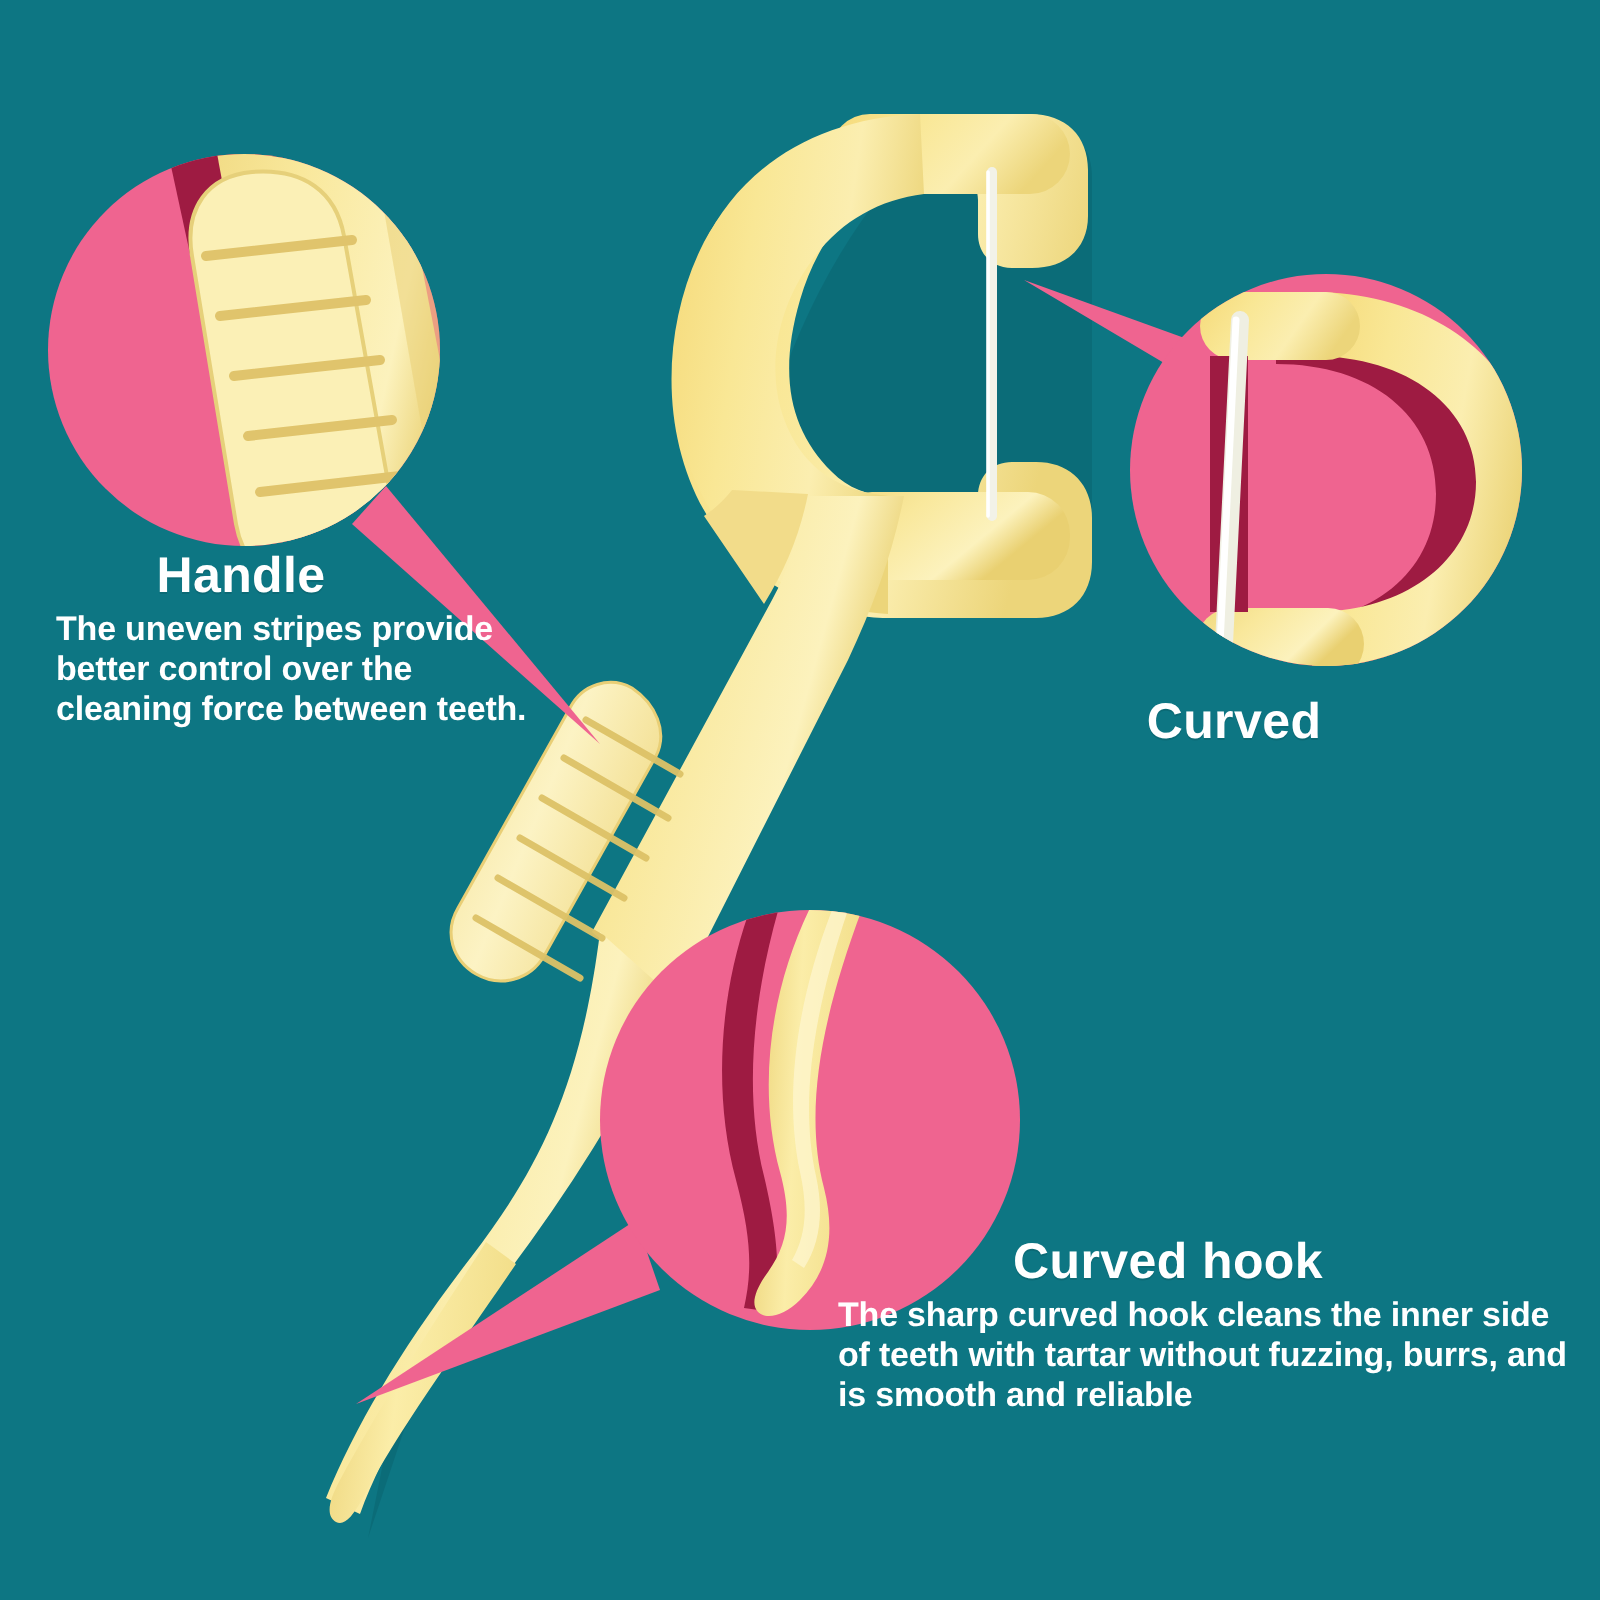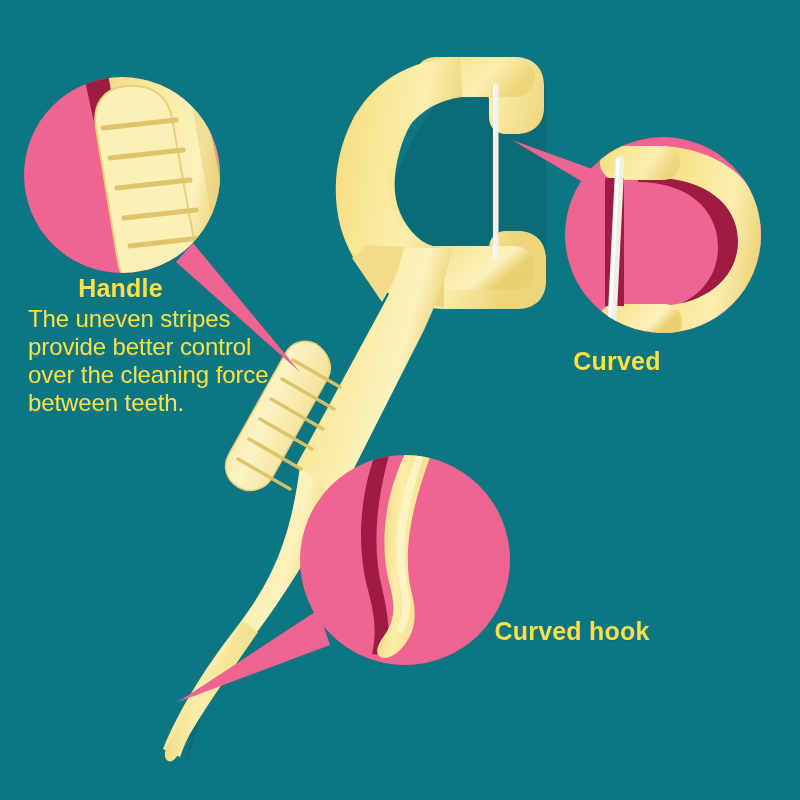--- a/index.html
+++ b/index.html
@@ -17,34 +17,34 @@
   }
   #art {
     position: absolute;
     left: 0;
     top: 0;
     width: 800px;
     height: 800px;
   }
   .callout {
     position: absolute;
-    color: #fde047;
+    color: #ffffff;
   }
   .callout-title {
     font-weight: bold;
     font-size: 25px;
     letter-spacing: 0.2px;
     line-height: 1.05;
     margin: 0 0 4px 0;
     text-shadow: 0 1px 0 rgba(0,0,0,0.10);
   }
   .callout-body {
-    font-size: 24px;
+    font-size: 17px;
     line-height: 1.16;
-    font-weight: 400;
+    font-weight: 700;
     margin: 0;
     letter-spacing: -0.1px;
   }
 
   
   #callout-handle {
     left: 28px;
     top: 275px;
     width: 245px;
   }
@@ -60,21 +60,21 @@
     width: 310px;
   }
   #callout-floss .callout-title {
     text-align: center;
     width: 240px;
     margin-left: 10px;
   }
 
   
   #callout-hook {
-    left: 407px;
+    left: 419px;
     top: 618px;
     width: 372px;
   }
   #callout-hook .callout-title {
     text-align: center;
     width: 290px;
     margin-left: 20px;
   }
 </style>
 </head>
@@ -292,15 +292,16 @@
     <div class="callout-title">Handle</div>
     <div class="callout-body">The uneven stripes provide better control over the cleaning force between teeth.</div>
   </div>
 
   <div class="callout" id="callout-floss">
     <div class="callout-title">Curved</div>
   </div>
 
   <div class="callout" id="callout-hook">
     <div class="callout-title">Curved hook</div>
+    <div class="callout-body">The sharp curved hook cleans the inner side of teeth with tartar without fuzzing, burrs, and is smooth and reliable</div>
   </div>
 
 </div>
 
 </body></html>

